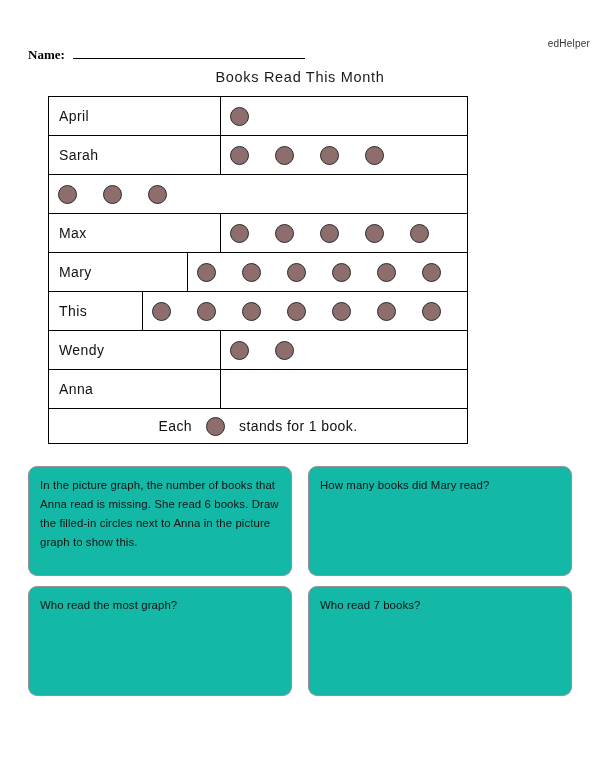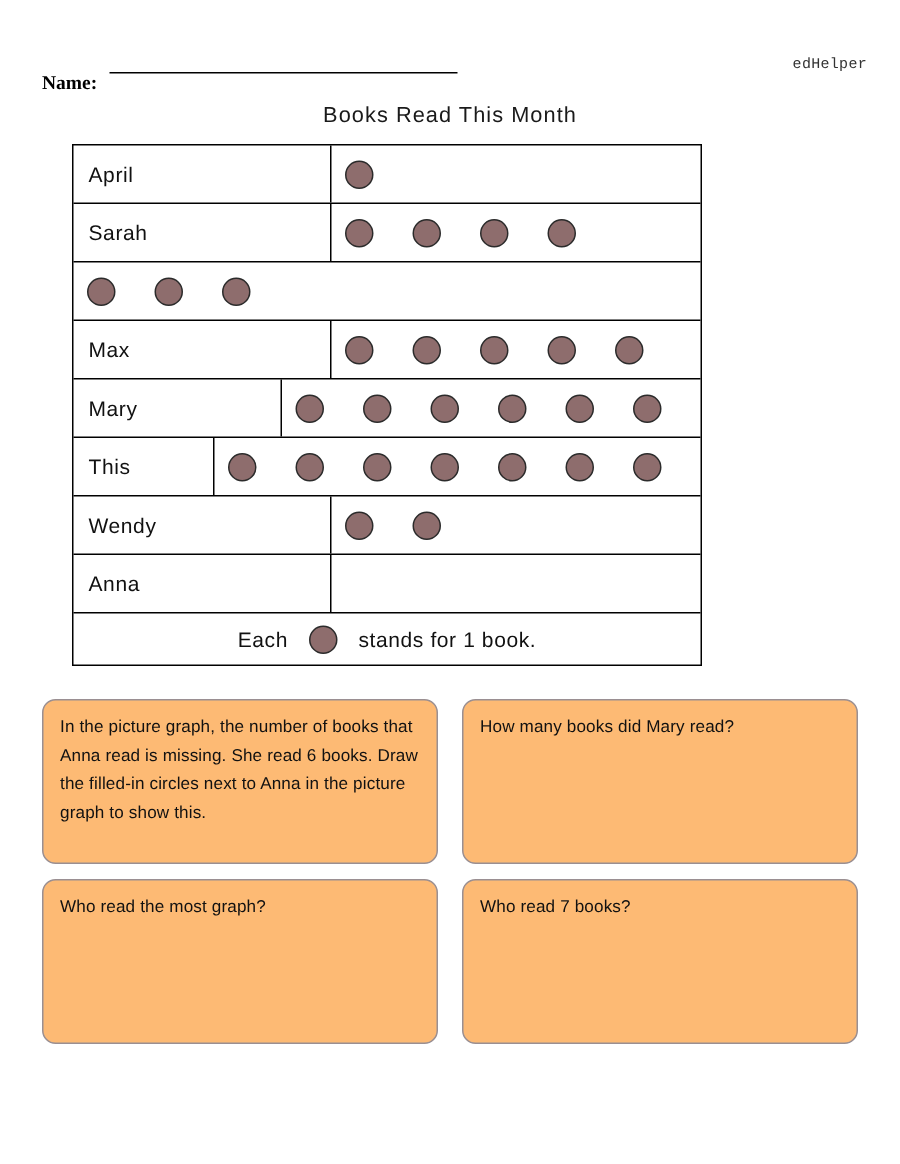--- a/index.html
+++ b/index.html
@@ -13,31 +13,32 @@
     position: relative;
     font-family: "Liberation Sans", sans-serif;
     color: #000000;
     overflow: hidden;
   }
 
   
   .logo {
     position: absolute;
     top: 38px;
-    right: 22px;
-    font-family: Liberation Mono, monospace;
+    right: 10px;
+    font-family: Liberation Sans, sans-serif;
     font-size: 10px;
     color: #333333;
     letter-spacing: .2px;
   }
   .name-row {
     position: absolute;
     left: 28px;
     top: 48px;
     display: flex;
+    align-items: flex-end;
   }
   .name-label {
     font-family: "Liberation Serif", serif;
     font-weight: bold;
     font-size: 13px;
     line-height: 14px;
   }
   .name-rule {
     width: 232px;
     height: 0;
@@ -127,21 +128,21 @@
     grid-template-columns: 264px 264px;
     grid-template-rows: 110px 110px;
     column-gap: 16px;
     row-gap: 10px;
   }
   .qbox {
     border: 1.3px solid #9a8f92;
     border-radius: 9px;
     box-sizing: border-box;
     padding: 9px 11px 0 11px;
-    background: #fdba74;
+    background: #14b8a6;
   }
   .qtext {
     font-size: 11.4px;
     line-height: 19px;
     color: #111;
     letter-spacing: .1px;
   }
 </style>
 </head>
 <body>

